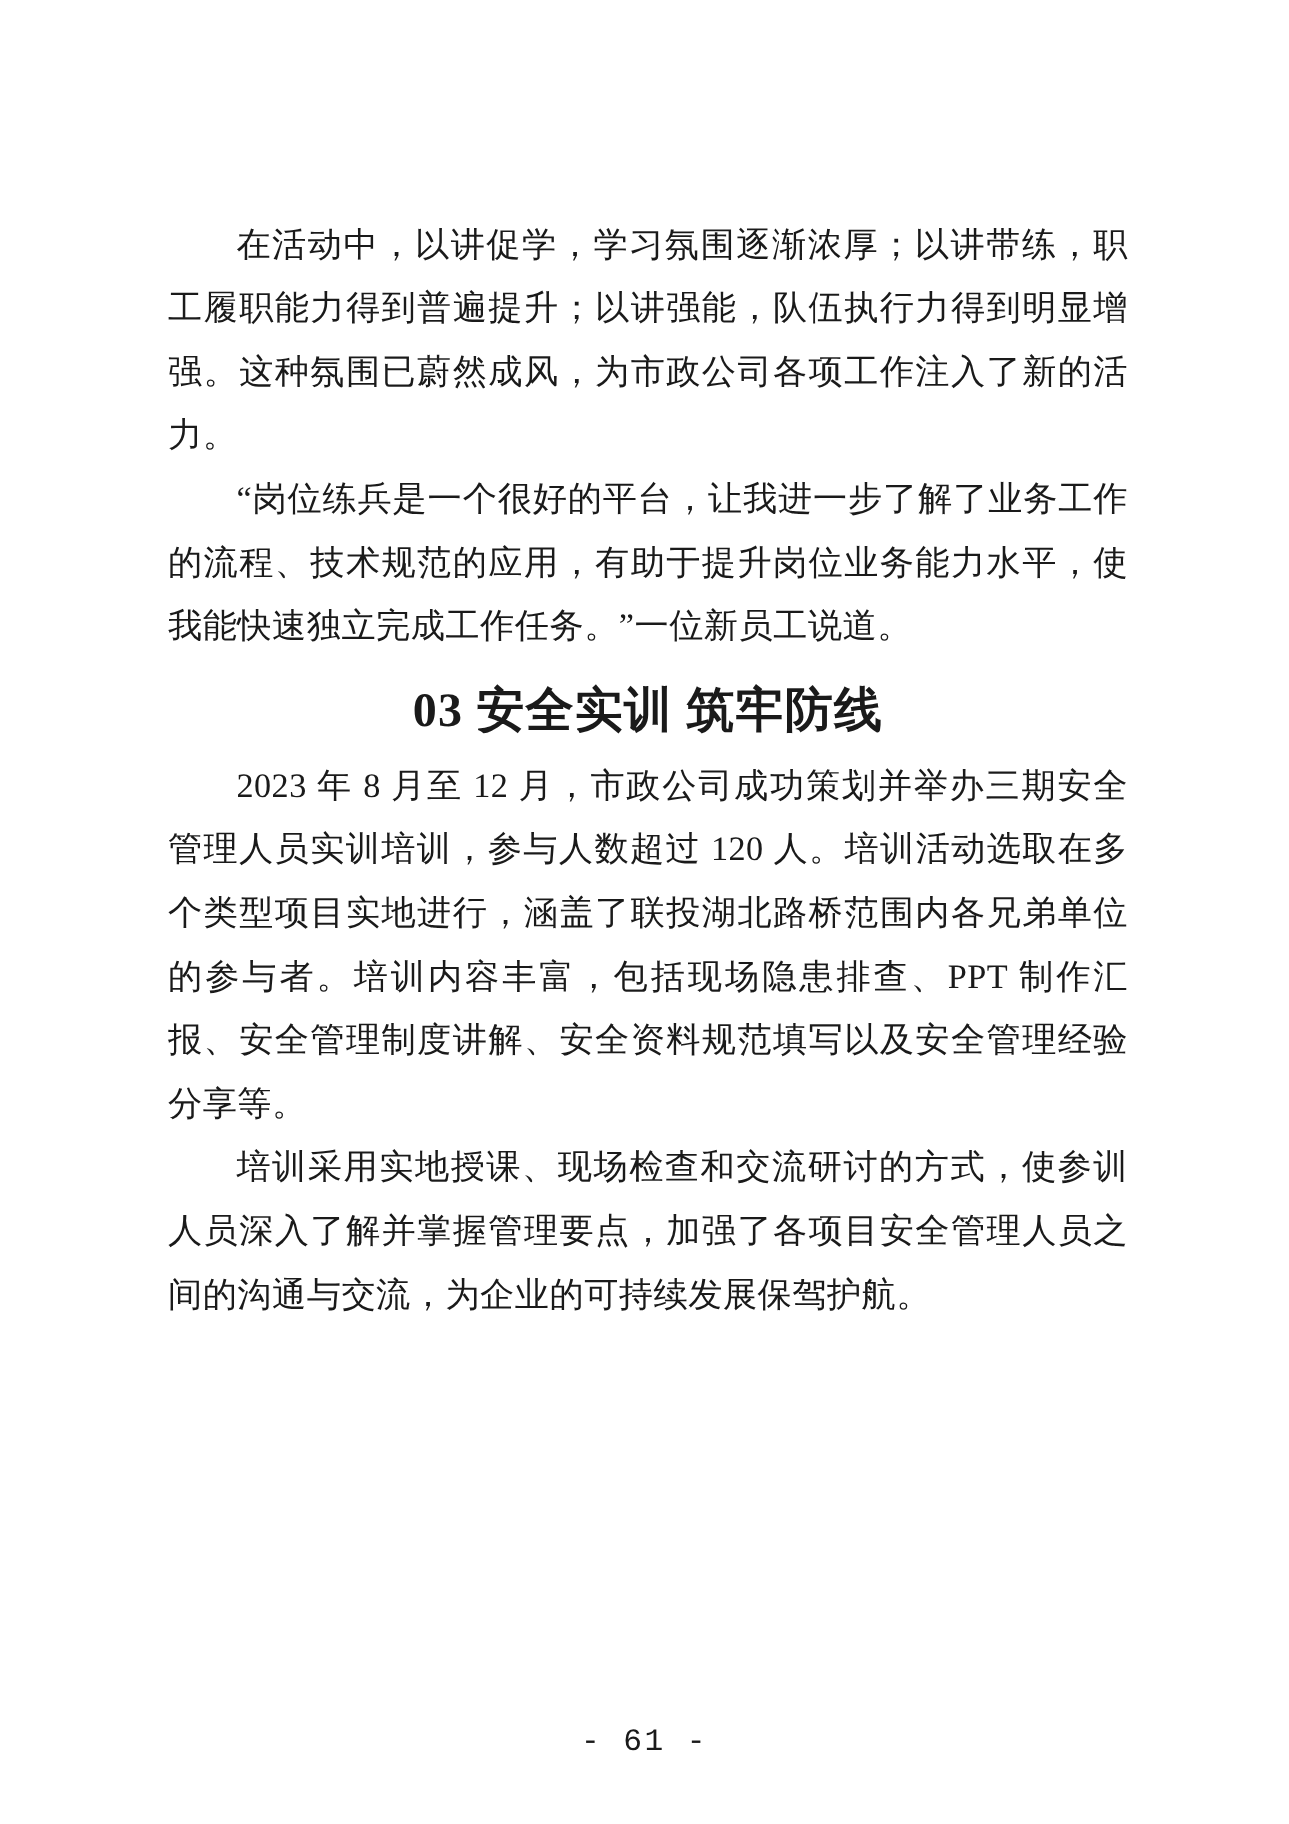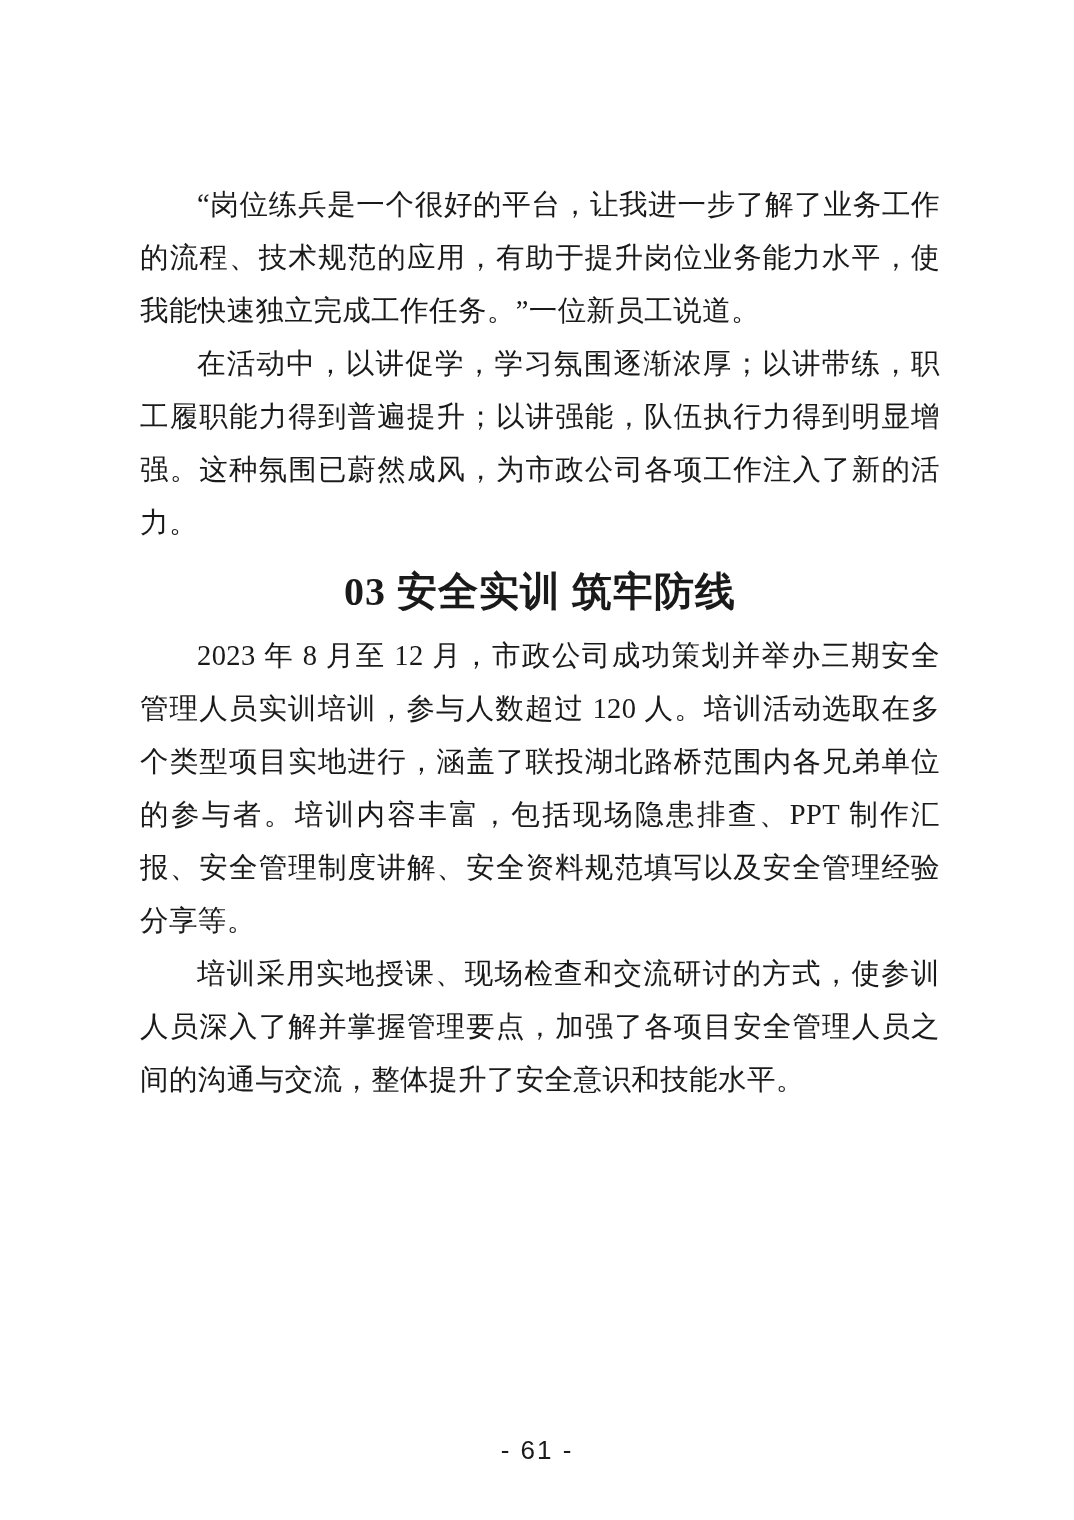--- a/index.html
+++ b/index.html
@@ -41,40 +41,40 @@
     text-align: center;
     margin: 12px 0 6px 0;
     letter-spacing: 1px;
   }
   .page-number {
     position: absolute;
     left: 0;
     right: 0;
     bottom: 54px;
     text-align: center;
-    font-family: Liberation Sans, sans-serif;
+    font-family: Liberation Mono, monospace;
     font-size: 26px;
     color: #1a1a1a;
     letter-spacing: 2px;
   }
 </style>
 </head>
 <body>
 
 <div class="page">
   <div class="content">
 
+    <p class="para">在活动中，以讲促学，学习氛围逐渐浓厚；以讲带练，职工履职能力得到普遍提升；以讲强能，队伍执行力得到明显增强。这种氛围已蔚然成风，为市政公司各项工作注入了新的活力。</p>
+
     <p class="para">“岗位练兵是一个很好的平台，让我进一步了解了业务工作的流程、技术规范的应用，有助于提升岗位业务能力水平，使我能快速独立完成工作任务。”一位新员工说道。</p>
-
-    <p class="para">在活动中，以讲促学，学习氛围逐渐浓厚；以讲带练，职工履职能力得到普遍提升；以讲强能，队伍执行力得到明显增强。这种氛围已蔚然成风，为市政公司各项工作注入了新的活力。</p>
 
     <h2 class="section-heading">03 安全实训 筑牢防线</h2>
 
 
     <p class="para">2023 年 8 月至 12 月，市政公司成功策划并举办三期安全管理人员实训培训，参与人数超过 120 人。培训活动选取在多个类型项目实地进行，涵盖了联投湖北路桥范围内各兄弟单位的参与者。培训内容丰富，包括现场隐患排查、PPT 制作汇报、安全管理制度讲解、安全资料规范填写以及安全管理经验分享等。</p>
 
-    <p class="para">培训采用实地授课、现场检查和交流研讨的方式，使参训人员深入了解并掌握管理要点，加强了各项目安全管理人员之间的沟通与交流，整体提升了安全意识和技能水平。</p>
+    <p class="para">培训采用实地授课、现场检查和交流研讨的方式，使参训人员深入了解并掌握管理要点，加强了各项目安全管理人员之间的沟通与交流，为企业的可持续发展保驾护航。</p>
 
 
   </div>
 
   <div class="page-number">- 61 -</div>
 </div>
 
 </body></html>

